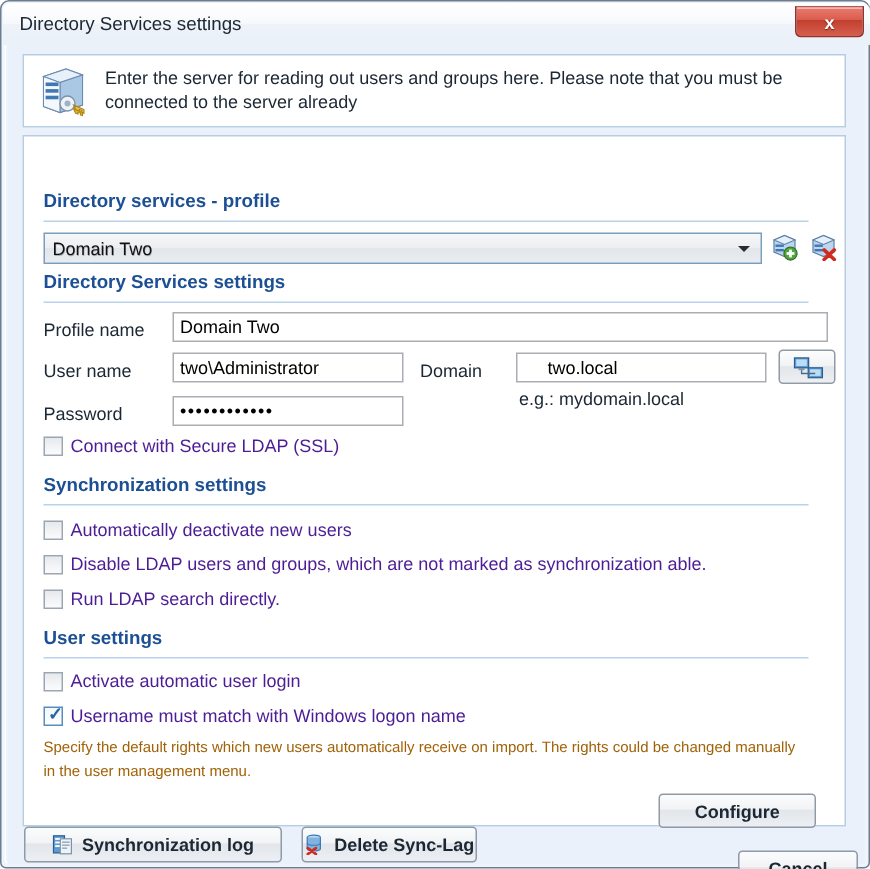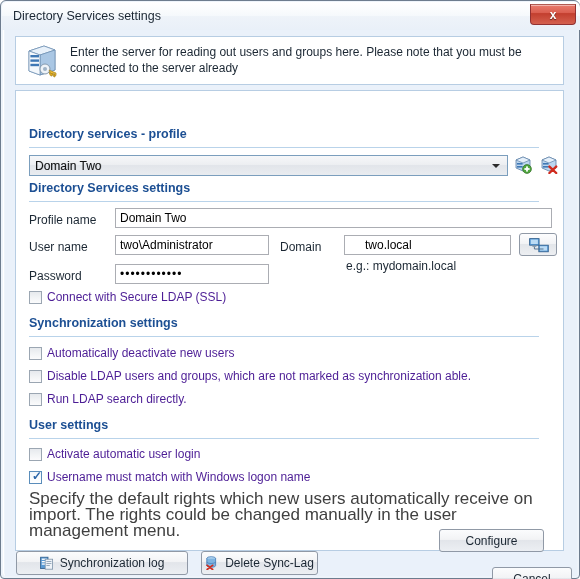--- a/index.html
+++ b/index.html
@@ -213,40 +213,41 @@
   .cb-label {
     position: absolute;
     left: 18px; top: 0px;
     font-size: 12px;
     color: #4c1d95;
     white-space: nowrap;
   }
 
   .para {
     position: absolute;
-    font-size: 17px;
+    font-size: 10px;
     line-height: 16px;
-    color: #404040;
+    color: #a16207;
   }
 
   
   .btn {
     position: absolute;
     box-sizing: border-box;
     background: linear-gradient(to bottom, #fbfcfd 0%, #f2f3f5 45%, #e2e5ea 48%, #eceff3 100%);
     border: 1px solid #9099a6;
     border-radius: 3px;
     font-family: "Liberation Sans", sans-serif;
     font-size: 12px;
     color: #1b2733;
     cursor: pointer;
     display: flex;
     align-items: center;
     justify-content: center;
     white-space: nowrap;
+    font-weight: bold;
   }
   .btn.default {
     border: 1px solid #2e8fd4;
     box-shadow: 0 0 0 1px #bcdcf2 inset, 0 0 3px rgba(60,150,210,0.55);
     background: linear-gradient(to bottom, #f3fafe 0%, #e8f4fc 45%, #d8ecf9 48%, #e9f5fd 100%);
   }
   .btn .ul { text-decoration: underline; }
   .btn-icon { margin-right: 6px; display: inline-block; }
 
   .footer { position: absolute; left: 0; top: 521px; width: 572px; height: 25px; }

